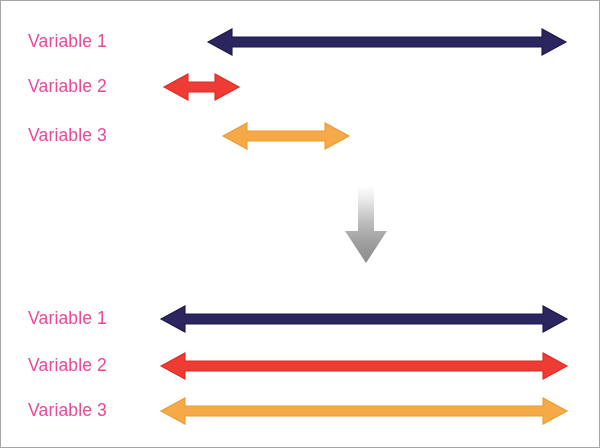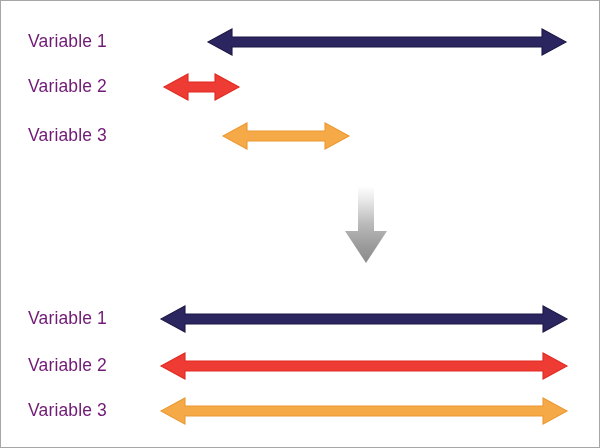--- a/index.html
+++ b/index.html
@@ -17,21 +17,21 @@
     background: #ffffff;
     box-sizing: border-box;
     border: 1px solid #a6a6a6;
     overflow: hidden;
   }
   .var-label {
     position: absolute;
     left: 27px;
     font-size: 17.5px;
     font-weight: 300;
-    color: #701a75;
+    color: #ec4899;
     letter-spacing: 0.15px;
     line-height: 1;
     white-space: nowrap;
     transform: translateY(-50%);
     font-family: "Liberation Sans", sans-serif;
   }
   .arrow-svg {
     position: absolute;
     left: 0;
     top: 0;

